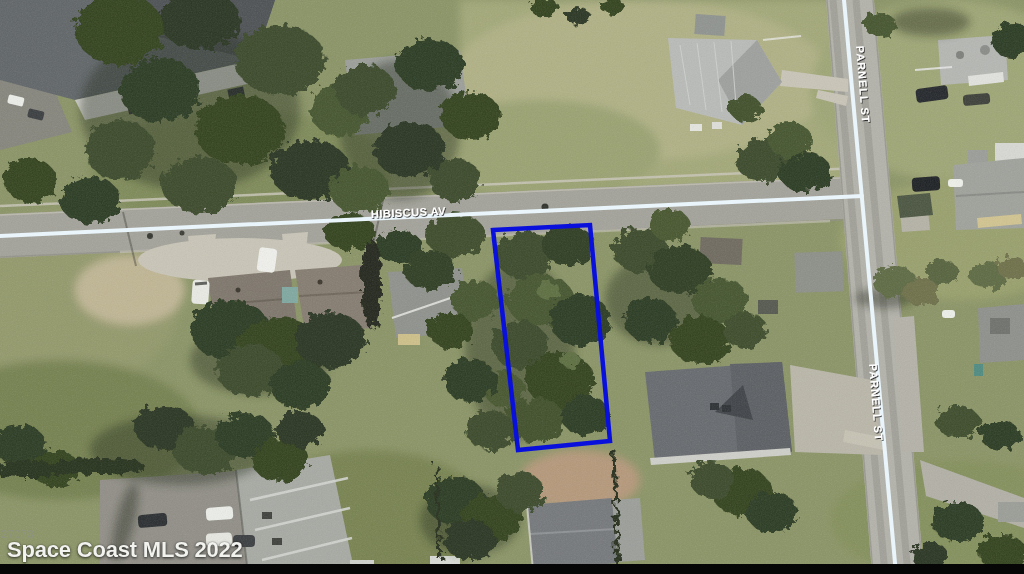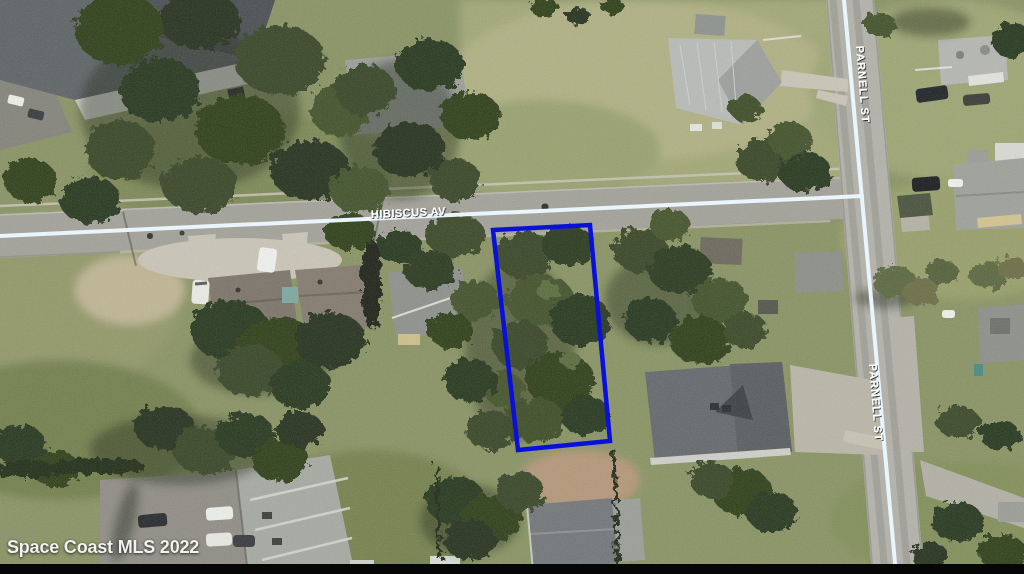--- a/index.html
+++ b/index.html
@@ -2,21 +2,21 @@
 <html><head>
 <meta charset="utf-8">
 <style>
   html,body{margin:0;padding:0;background:#000;}
   .stage{position:relative;width:1024px;height:574px;overflow:hidden;
          font-family:"Liberation Sans",sans-serif;background:#8a9465;}
   .stage svg{position:absolute;left:0;top:0;display:block;}
   svg text{font-family:"Liberation Sans",sans-serif;font-weight:bold;}
   .ref-num{position:absolute;left:1px;top:528px;font-size:11px;letter-spacing:.5px;
            color:#8e9383;opacity:.95;}
-  .watermark{position:absolute;left:7px;top:537px;font-size:18px;font-weight:600;
+  .watermark{position:absolute;left:7px;top:537px;font-size:22px;font-weight:600;
              letter-spacing:-.2px;color:#f2f2ef;text-shadow:0 1px 3px rgba(15,15,15,.8),0 0 1px rgba(0,0,0,.5);}
   .bottom-bar{position:absolute;left:0;top:564px;width:1024px;height:10px;background:#060606;}
 </style>
 </head>
 <body>
 
 <div class="stage">
 <svg width="1024" height="574" viewBox="0 0 1024 574">
   <defs>
     <filter id="rough" x="-30%" y="-30%" width="160%" height="160%">

